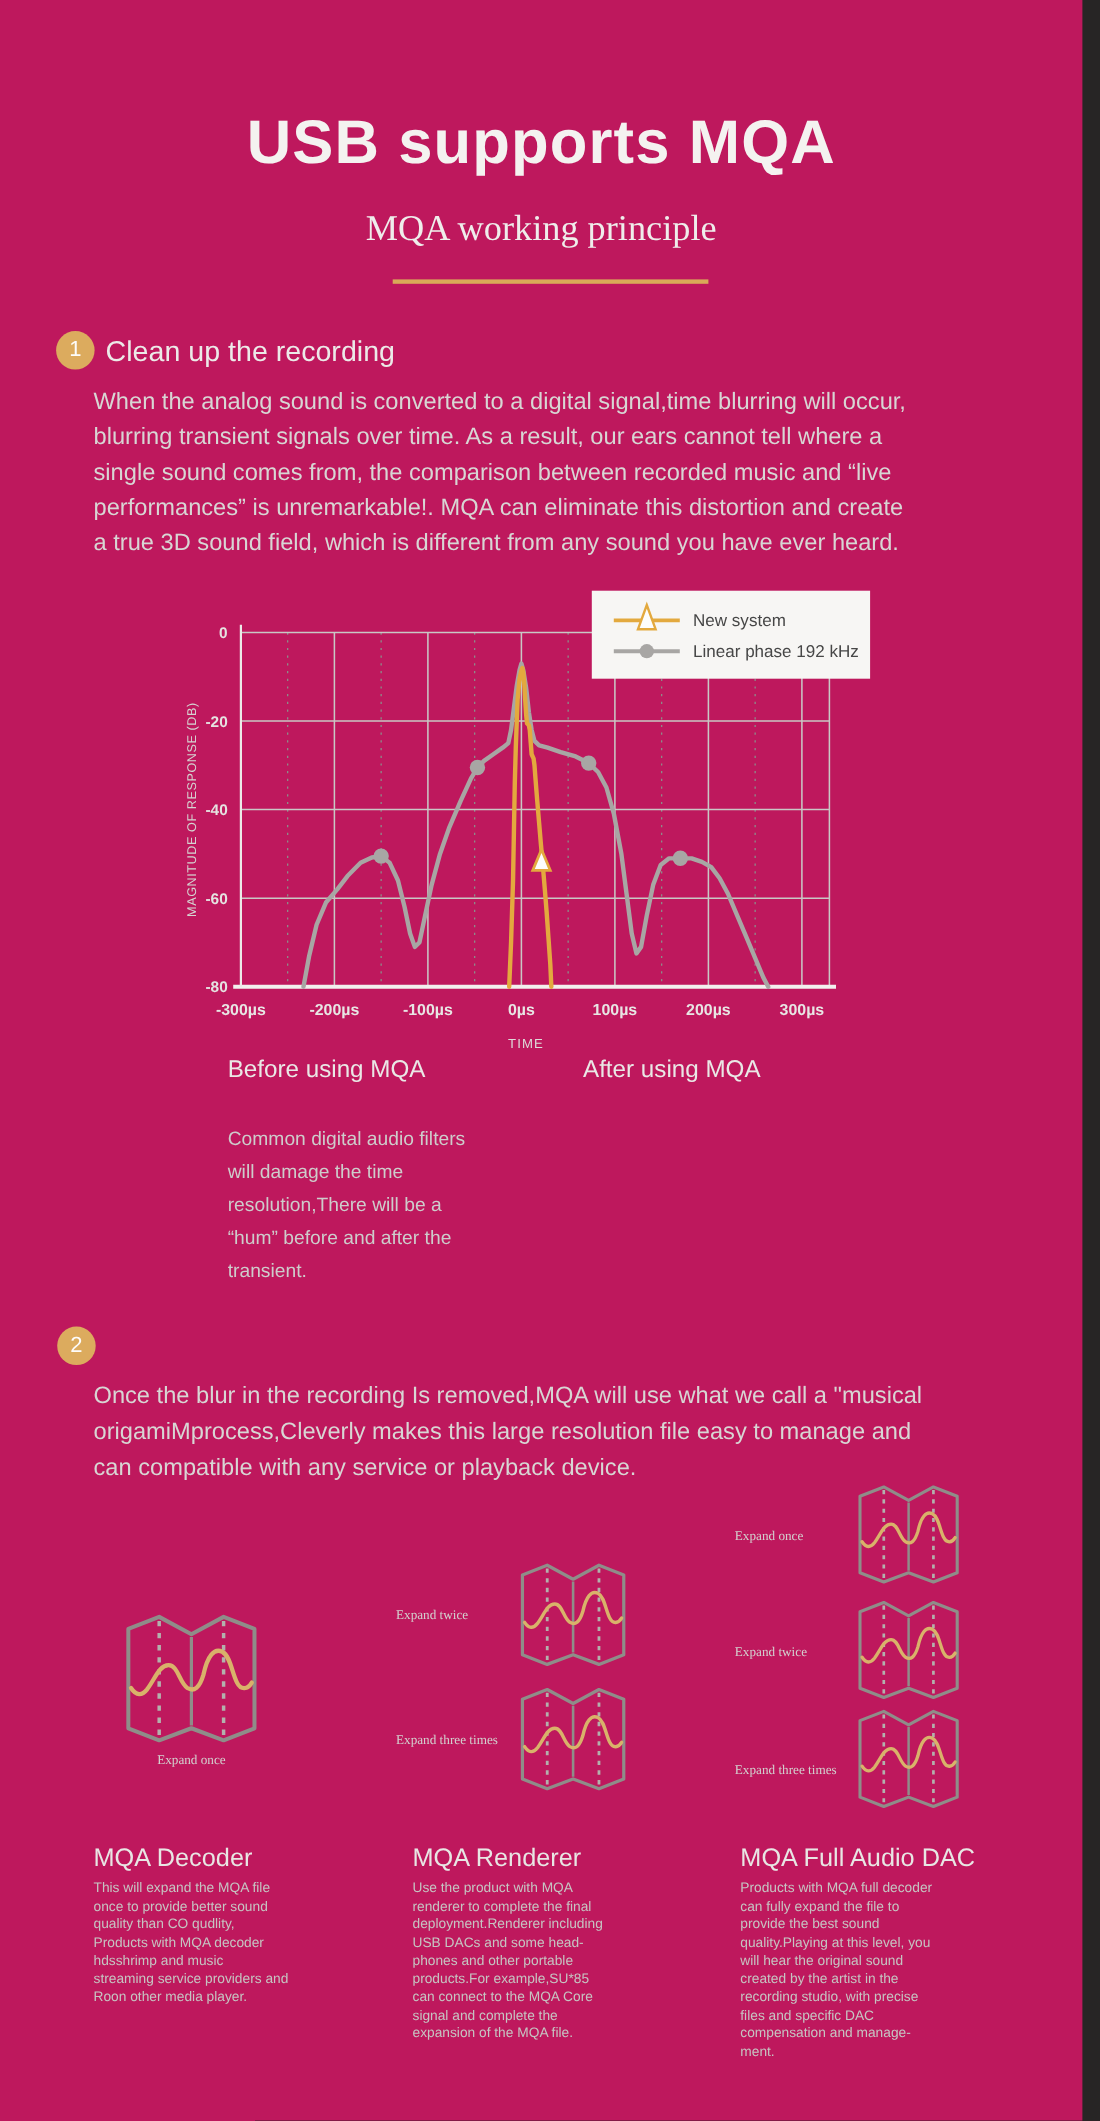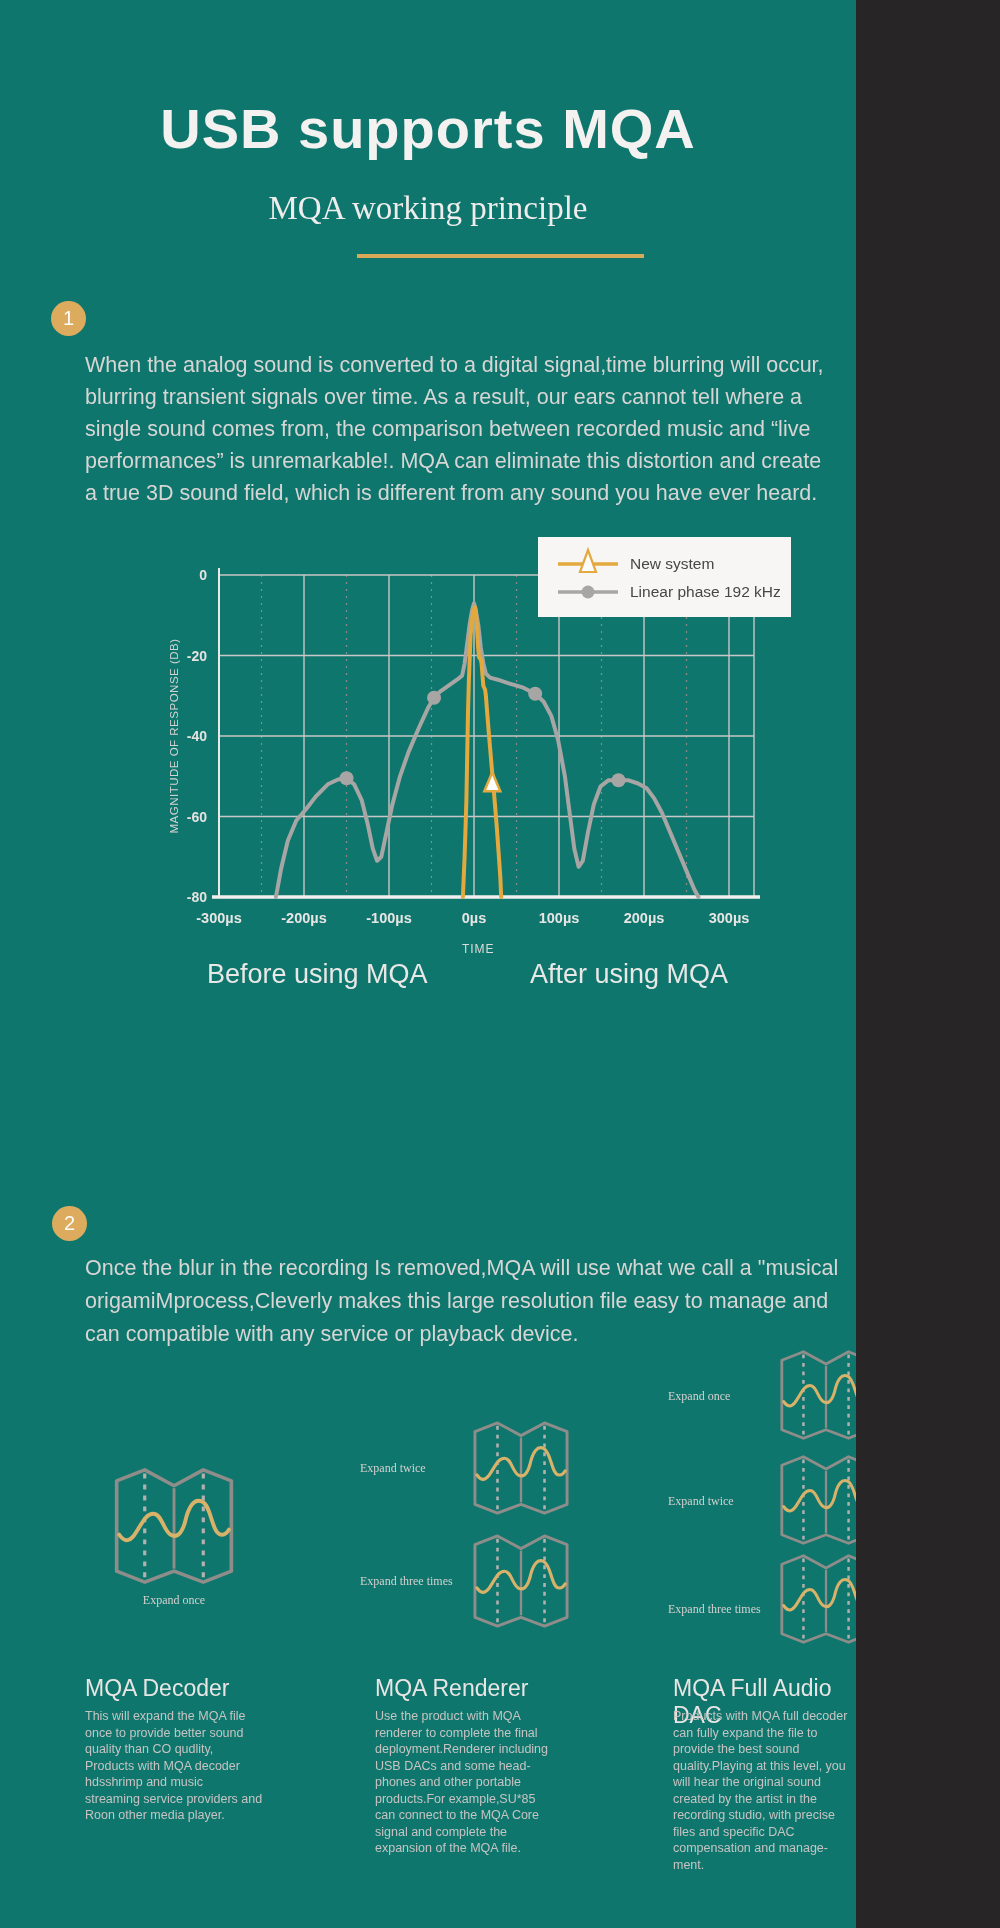--- a/index.html
+++ b/index.html
@@ -1,26 +1,26 @@
 <!DOCTYPE html>
 <html><head>
 <meta charset="utf-8">
 <style>
   html,body{margin:0;padding:0;background:#272525;}
-  .page{position:relative;width:856px;height:1928px;background:#0f766e;overflow:hidden;
+  .page{position:relative;width:984px;height:1928px;background:#be185d;overflow:hidden;
         font-family:"Liberation Sans","DejaVu Sans",sans-serif;}
   .abs{position:absolute;}
   .page-title{left:0;right:0;top:96px;text-align:center;color:#f4f2f0;font-size:56px;font-weight:700;letter-spacing:1px;}
   .page-subtitle{left:0;right:0;top:190px;text-align:center;color:#efedeb;font-size:33px;font-weight:400;font-family:Liberation Serif, serif;}
   .divider{left:357px;top:254px;width:287px;height:4px;background:#d9a958;}
   .badge{width:35px;height:35px;border-radius:50%;background:#dcab5e;color:#fdfcfa;
          display:flex;align-items:center;justify-content:center;font-size:20px;}
   .sec-heading{color:#eceae8;font-size:26px;}
   .body-text{color:#d8d6d4;font-size:21.5px;line-height:32px;white-space:pre-line;}
-  .cmp-heading{color:#eae8e6;font-size:27px;text-align:right;}
+  .cmp-heading{color:#eae8e6;font-size:22px;text-align:right;}
   .cmp-body{color:#cecccb;font-size:17.5px;line-height:30px;white-space:pre-line;}
   .expand-label{color:#d3d1cf;font-size:12px;font-family:Liberation Serif, serif;}
   .col-heading{color:#e8e6e4;font-size:23px;}
   .col-body{color:#c6c4c2;font-size:12.5px;line-height:16.5px;white-space:pre-line;}
   svg text{font-family:"Liberation Sans","DejaVu Sans",sans-serif;}
 </style>
 </head>
 <body>
 
 <svg width="0" height="0" style="position:absolute" aria-hidden="true">
@@ -34,20 +34,21 @@
   </defs>
 </svg>
 
 <div class="page">
 
   <div class="abs page-title">USB supports MQA</div>
   <div class="abs page-subtitle">MQA working principle</div>
   <div class="abs divider"></div>
 
   <div class="abs badge" style="left:51px;top:301px">1</div>
+  <div class="abs sec-heading" style="left:96px;top:304px">Clean up the recording</div>
   <div class="abs body-text" style="left:85px;top:349px;width:860px">When the analog sound is converted to a digital signal,time blurring will occur,
 blurring transient signals over time. As a result, our ears cannot tell where a
 single sound comes from, the comparison between recorded music and “live
 performances” is unremarkable!. MQA can eliminate this distortion and create
 a true 3D sound field, which is different from any sound you have ever heard.</div>
 
   <svg id="chart" class="abs" style="left:150px;top:520px" width="700" height="450">
       <line x1="111.5" y1="55" x2="111.5" y2="377" stroke="#8d8b89" stroke-width="1.2" stroke-dasharray="2 5"></line>
       <line x1="196.5" y1="55" x2="196.5" y2="377" stroke="#8d8b89" stroke-width="1.2" stroke-dasharray="2 5"></line>
       <line x1="281.5" y1="55" x2="281.5" y2="377" stroke="#8d8b89" stroke-width="1.2" stroke-dasharray="2 5"></line>
@@ -94,20 +95,25 @@
       <line x1="408" y1="44" x2="468" y2="44" stroke="#e3a93e" stroke-width="3.5"></line>
       <polygon points="430,52 446,52 438,30" fill="#fdfdfc" stroke="#e3a93e" stroke-width="2.2"></polygon>
       <text x="480" y="49" fill="#474747" font-size="15.5">New system</text>
       <line x1="408" y1="72" x2="468" y2="72" stroke="#a8a6a4" stroke-width="3.5"></line>
       <circle cx="438" cy="72" r="6.5" fill="#a8a6a4"></circle>
       <text x="480" y="77" fill="#474747" font-size="15.5">Linear phase 192 kHz</text>
     </svg>
 
   <div class="abs cmp-heading" style="left:207px;top:959px">Before using MQA</div>
   <div class="abs cmp-heading" style="left:530px;top:959px">After using MQA</div>
+  <div class="abs cmp-body" style="left:207px;top:1020px;width:255px">Common digital audio filters
+will damage the time
+resolution,There will be a
+“hum” before and after the
+transient.</div>
 
   <div class="abs badge" style="left:52px;top:1206px">2</div>
   <div class="abs body-text" style="left:85px;top:1252px;width:880px;line-height:33px">Once the blur in the recording Is removed,MQA will use what we call a "musical
 origamiMprocess,Cleverly makes this large resolution file easy to manage and
 can compatible with any service or playback device.</div>
 
   <svg class="abs" style="left:113px;top:1465px" width="122" height="122" viewBox="0 0 100 100">
       <use href="#origami-shape"></use>
     </svg>
   <div class="abs expand-label" style="left:113px;top:1593px;width:122px;text-align:center">Expand once</div>

